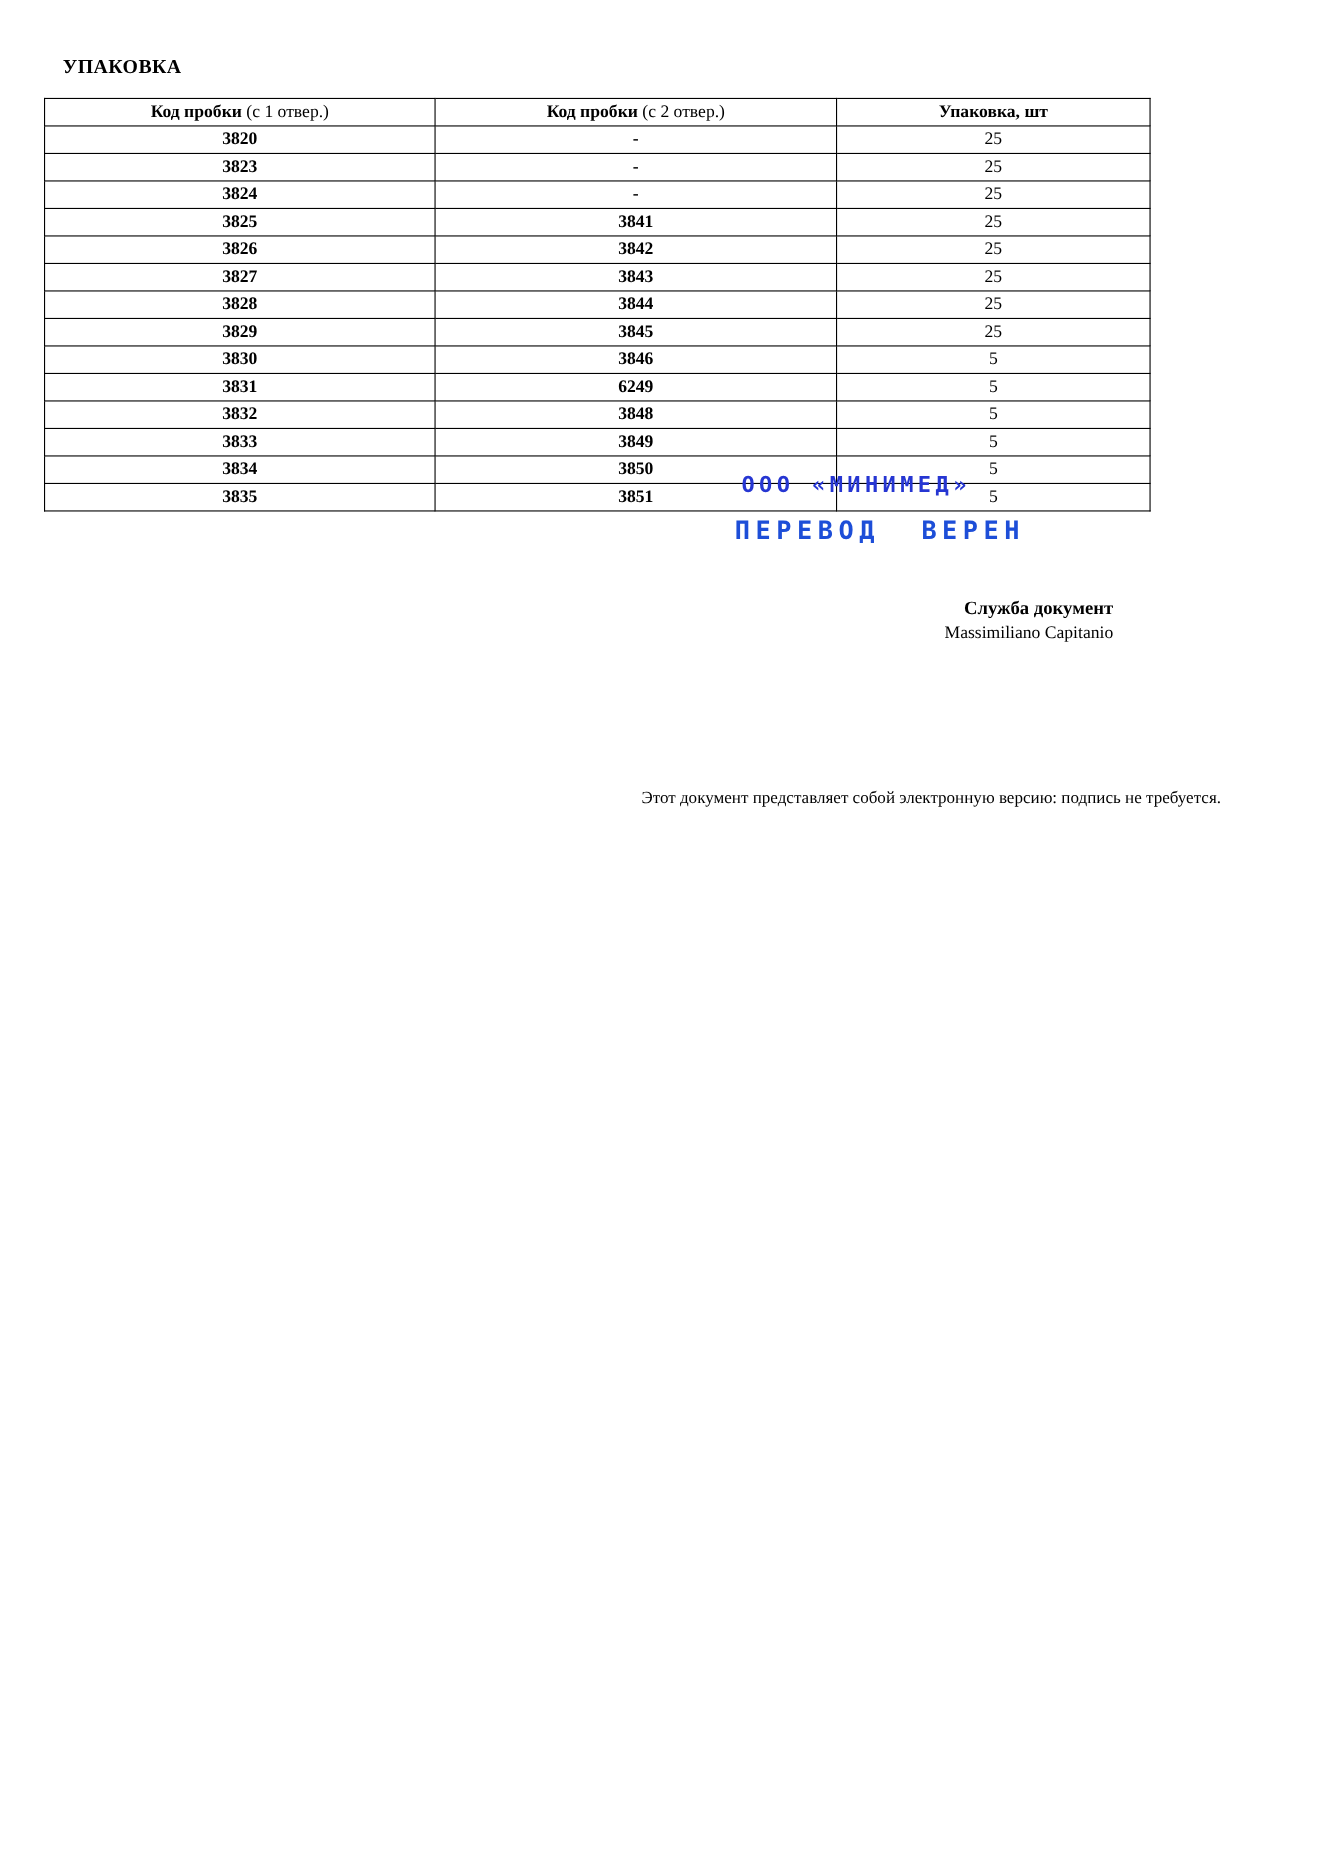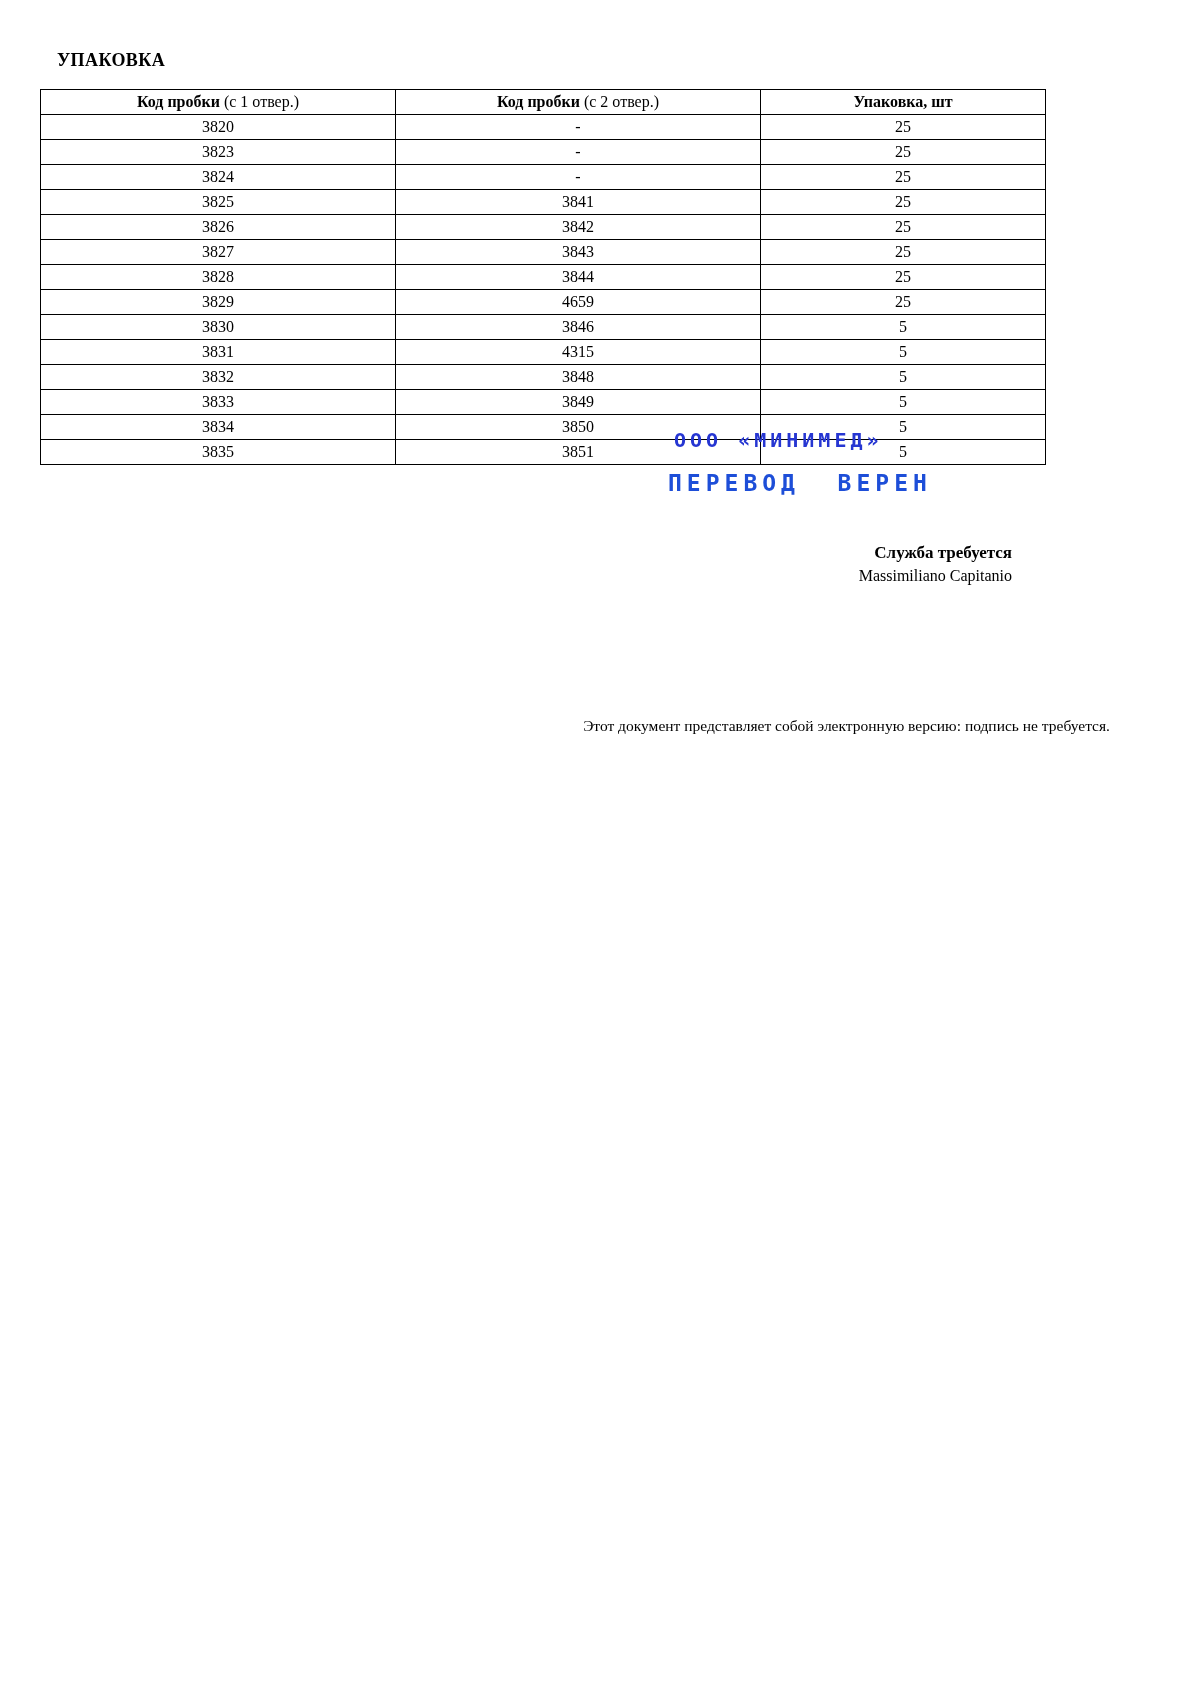--- a/index.html
+++ b/index.html
@@ -38,21 +38,21 @@
     height: 25px;
     padding: 0 4px;
     font-size: 16px;
     line-height: 1.2;
   }
   .pack-table th { font-weight: 400; }
   .pack-table .b { font-weight: 700; }
   .col-1 { width: 355px; }
   .col-2 { width: 365px; }
   .col-3 { width: 285px; }
-  .pack-table td.code { font-weight: 400; }
+  .pack-table td.code { font-weight: 700; }
   .pack-table td.qty  { font-weight: 400; }
   .stamp-line {
     position: absolute;
     font-family: "DejaVu Sans Mono", monospace;
     font-weight: 700;
     white-space: pre;
   }
   .stamp-1 {
     left: 674px;
     top: 428px;
@@ -134,31 +134,31 @@
           <td class="code">3843</td>
           <td class="qty">25</td>
         </tr>
         <tr>
           <td class="code">3828</td>
           <td class="code">3844</td>
           <td class="qty">25</td>
         </tr>
         <tr>
           <td class="code">3829</td>
-          <td class="code">4659</td>
+          <td class="code">3845</td>
           <td class="qty">25</td>
         </tr>
         <tr>
           <td class="code">3830</td>
           <td class="code">3846</td>
           <td class="qty">5</td>
         </tr>
         <tr>
           <td class="code">3831</td>
-          <td class="code">4315</td>
+          <td class="code">6249</td>
           <td class="qty">5</td>
         </tr>
         <tr>
           <td class="code">3832</td>
           <td class="code">3848</td>
           <td class="qty">5</td>
         </tr>
         <tr>
           <td class="code">3833</td>
           <td class="code">3849</td>
@@ -175,19 +175,19 @@
           <td class="qty">5</td>
         </tr>
       </tbody>
   </table>
 
   <div class="stamp-line stamp-1" style="color: rgb(38, 54, 210);">ООО «МИНИМЕД»</div>
 
   <div class="stamp-line stamp-2" style="color: #1d4ed8;">ПЕРЕВОД  ВЕРЕН</div>
 
   <div class="sig-block">
-    <div class="sig-title">Служба требуется</div>
+    <div class="sig-title">Служба документ</div>
     <div class="sig-name">Massimiliano Capitanio</div>
   </div>
 
   <div class="e-note">Этот документ представляет собой электронную версию: подпись не требуется.</div>
 
 </div>
 
 </body></html>

